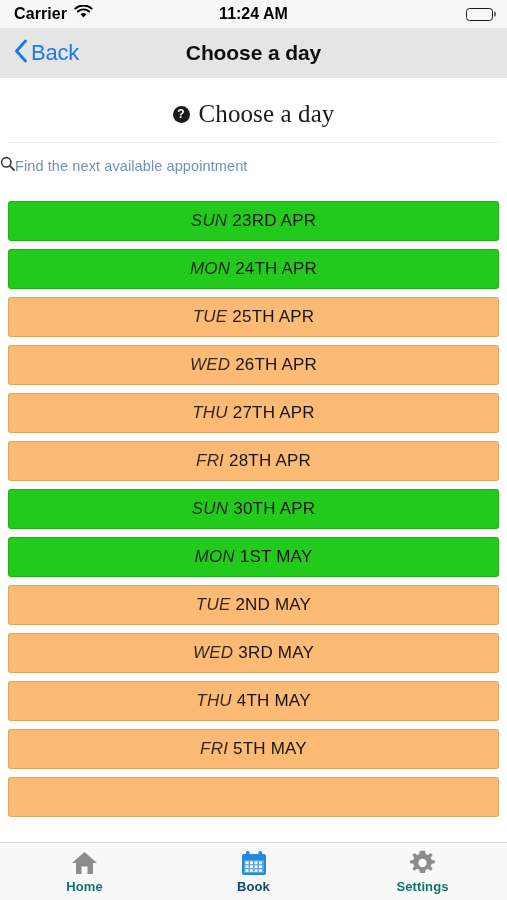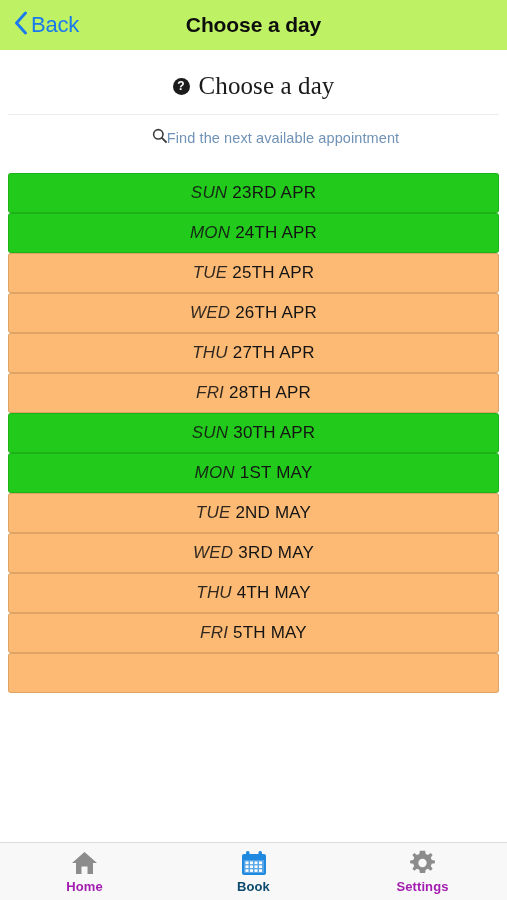--- a/index.html
+++ b/index.html
@@ -75,21 +75,21 @@
   .battery-fill {
     height: 100%;
     background: #1c1c1e;
     border-radius: 1.5px;
   }
 
   
   .nav-bar {
     height: 50px;
     flex: 0 0 50px;
-    background: #bef264;
+    background: #e5e5e5;
     display: flex;
     align-items: center;
     position: relative;
     padding: 0 14px;
   }
   .back-button {
     display: flex;
     align-items: center;
     gap: 3px;
     color: #1a7aed;
@@ -154,38 +154,37 @@
   }
   .divider {
     margin: 14px 8px 0;
     height: 1px;
     background: #ececec;
   }
   .next-appt {
     margin-top: 13px;
     display: flex;
     align-items: center;
-    justify-content: center;
     gap: 0;
     cursor: pointer;
-    padding-left: 44px;
   }
   .search-icon { display: block; }
   .next-appt-label {
     font-size: 14.5px;
     color: #6f92b6;
     letter-spacing: 0.1px;
   }
 
   
   .day-list {
     margin-top: 10px;
     padding: 16px 8px;
     display: flex;
     flex-direction: column;
+    gap: 8px;
   }
   .day-button {
     height: 40px;
     border-radius: 3px;
     display: flex;
     align-items: center;
     justify-content: center;
     cursor: pointer;
     font-size: 17px;
     color: #141414;
@@ -213,35 +212,53 @@
     align-items: stretch;
   }
   .tab-item {
     flex: 1 1 25%;
     display: flex;
     flex-direction: column;
     align-items: center;
     justify-content: center;
     gap: 3px;
     cursor: pointer;
-    color: #a21caf;
+    color: #0f766e;
   }
   .tab-item.active { color: #0c4a6e; }
   .tab-icon { display: block; height: 26px; }
   .tab-label {
     font-size: 13px;
     font-weight: bold;
     letter-spacing: 0.1px;
   }
 </style>
 </head>
 <body>
 
 <div class="phone">
 
+  <div class="status-bar">
+    <div class="status-left">
+      <span class="carrier-label">Carrier</span>
+      <span class="wifi-icon">
+        <svg width="19" height="14" viewBox="0 0 19 14">
+          <path d="M9.5 12.6 L6.6 9.3 a4.6 4.6 0 0 1 5.8 0 Z" fill="#000"></path>
+          <path d="M3.9 6.5 a8.4 8.4 0 0 1 11.2 0" stroke="#000" stroke-width="1.9" fill="none" stroke-linecap="round"></path>
+          <path d="M1.3 3.6 a12.3 12.3 0 0 1 16.4 0" stroke="#000" stroke-width="1.9" fill="none" stroke-linecap="round"></path>
+        </svg>
+      </span>
+    </div>
+    <div class="status-time">11:24 AM</div>
+    <div class="status-right">
+      <span class="battery">
+        <span class="battery-fill" id="battery-fill" style="width:45%"></span>
+      </span>
+    </div>
+  </div>
 
   <div class="nav-bar">
     <div class="back-button">
       <span class="back-chevron">
         <svg width="14" height="24" viewBox="0 0 14 24">
           <path d="M11.5 2 L2.5 12 L11.5 22" stroke="#1a7aed" stroke-width="2.9" fill="none" stroke-linecap="round" stroke-linejoin="round"></path>
         </svg>
       </span>
       <span class="back-label">Back</span>
     </div>

